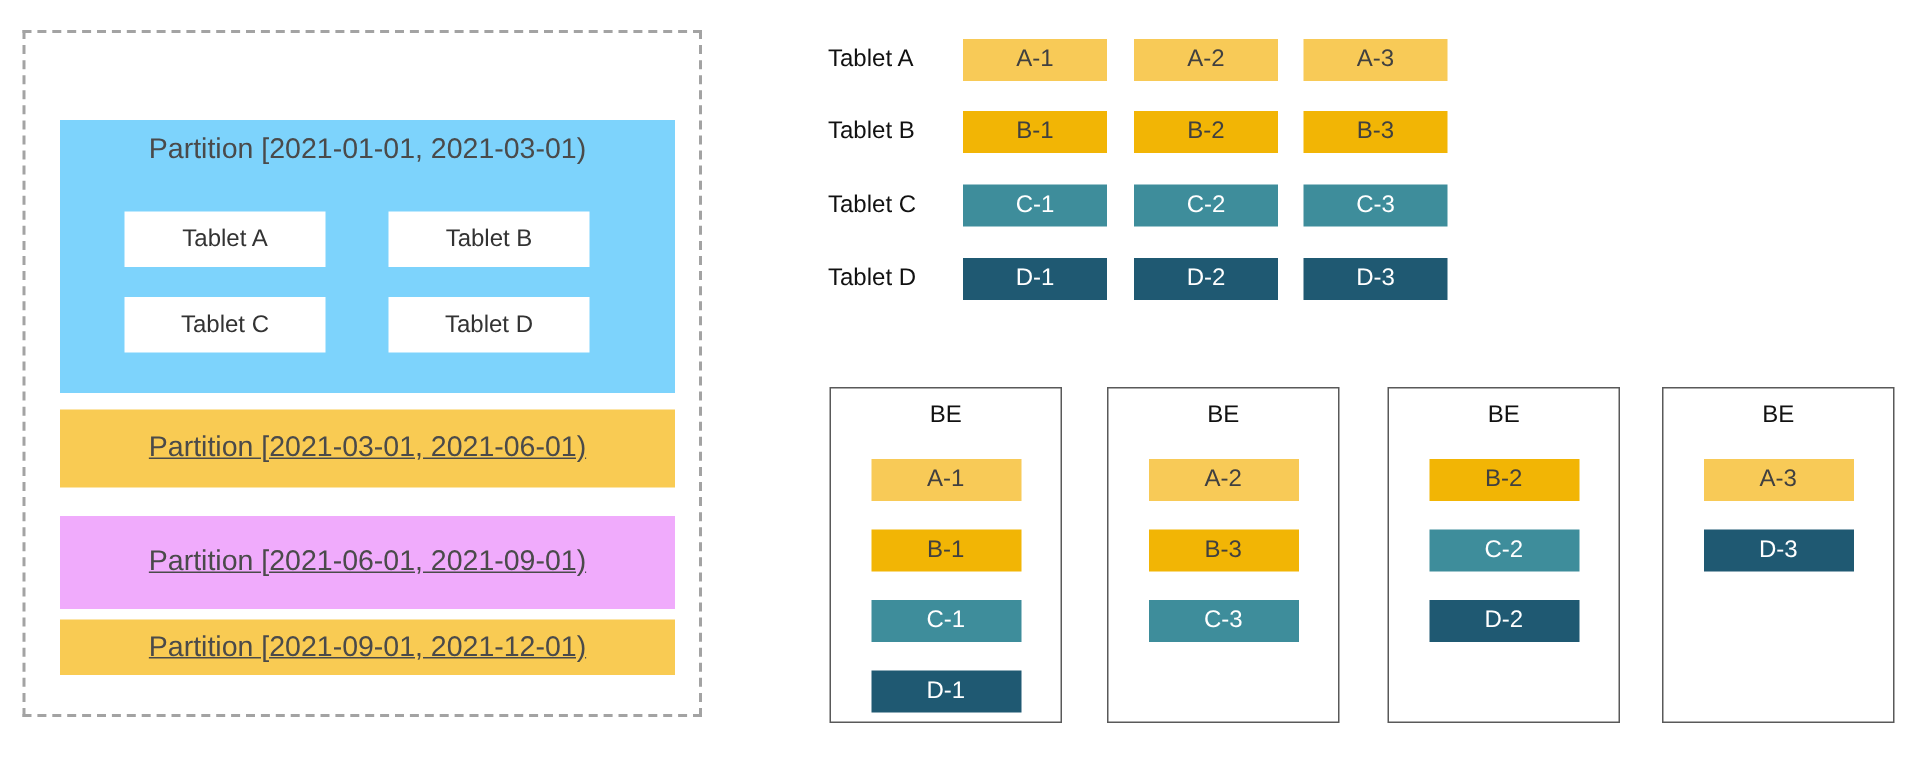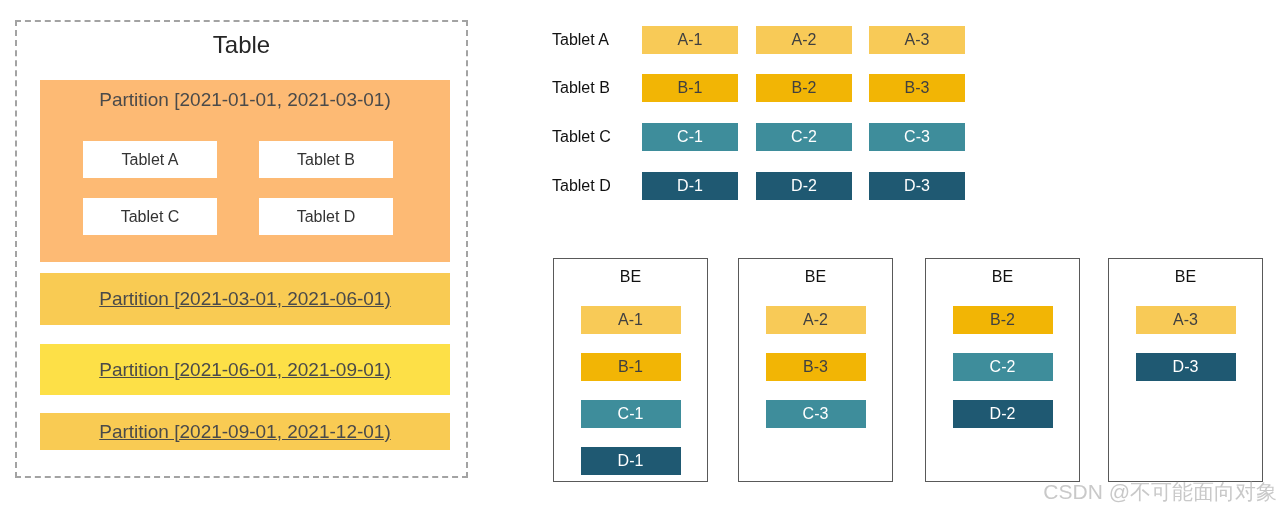--- a/index.html
+++ b/index.html
@@ -53,36 +53,35 @@
     position:absolute;top:478px;right:3px;font-size:21px;color:#c9c9c9;
     text-shadow:1px 1px 0 #ffffff;z-index:5;white-space:nowrap;
   }
 </style>
 </head>
 <body>
 
 <div class="canvas">
 
   <div class="table-box">
-    <div class="table-title">Table</div>
 
-    <div class="partition plarge" style="top: 58px; height: 182px; background: #fdba74;">
+    <div class="partition plarge" style="top: 58px; height: 182px; background: #7dd3fc;">
       <div class="plabel">Partition [2021-01-01, 2021-03-01)</div>
       <div id="tablet-grid">
           <div class="tabletbox" style="left:43px;top:61px">Tablet A</div>
           <div class="tabletbox" style="left:219px;top:61px">Tablet B</div>
           <div class="tabletbox" style="left:43px;top:118px">Tablet C</div>
           <div class="tabletbox" style="left:219px;top:118px">Tablet D</div>
         </div>
     </div>
 
   <div class="partition psmall" style="top:251px;height:52px;background:#f9cb53">
         <div class="plabel">Partition [2021-03-01, 2021-06-01)</div>
       </div>
-      <div class="partition psmall" style="top:322px;height:51px;background:#fde047">
+      <div class="partition psmall" style="top:322px;height:62px;background:#f0abfc">
         <div class="plabel">Partition [2021-06-01, 2021-09-01)</div>
       </div>
       <div class="partition psmall" style="top:391px;height:37px;background:#f9cb53">
         <div class="plabel">Partition [2021-09-01, 2021-12-01)</div>
       </div>
     </div>
 
   <div id="tablet-rows">
       <div class="row-label" style="top:26px">Tablet A</div>
       <div class="replica" style="top:26px;left:642px;background:#f8ca57;color:#404040">A-1</div>
@@ -130,14 +129,13 @@
       </div>
       <div class="be" style="left:1108px">
         <div class="be-label">BE</div>
         <div class="be-blocks">
           <div class="be-block" style="background:#f8ca57;color:#404040">A-3</div>
           <div class="be-block" style="background:#1f5972;color:#ffffff">D-3</div>
         </div>
       </div>
     </div>
 
-  <div class="watermark">CSDN @不可能面向对象</div>
 </div>
 
 </body></html>

